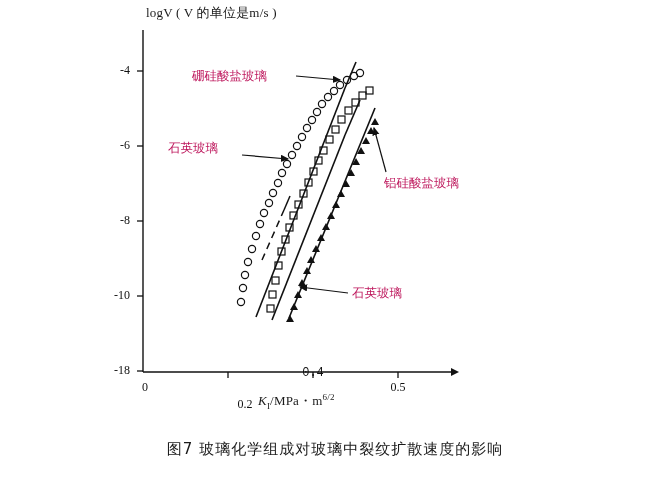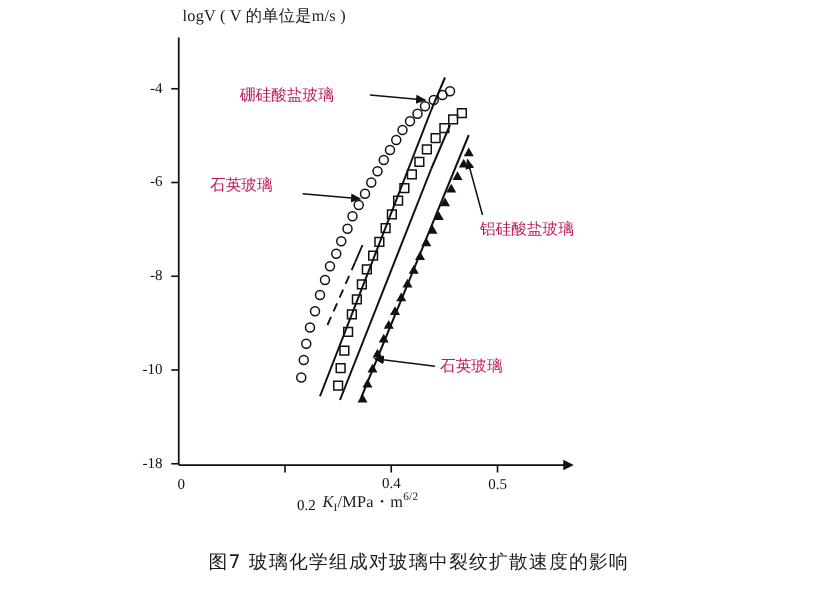--- a/index.html
+++ b/index.html
@@ -215,21 +215,21 @@
   </div>
 
   <div class="tick-label ytick" style="left:104px; top:63px;">-4</div>
   <div class="tick-label ytick" style="left:104px; top:138px;">-6</div>
   <div class="tick-label ytick" style="left:104px; top:213px;">-8</div>
   <div class="tick-label ytick" style="left:104px; top:288px;">-10</div>
   <div class="tick-label ytick" style="left:104px; top:363px;">-18</div>
 
   <div class="tick-label xtick" style="left:132px; top:380px;">0</div>
   <div class="tick-label xtick" style="left:232px; top:380px;margin-top:17px;">0.2</div>
-  <div class="tick-label xtick" style="left:300px; top:379px;">0.4</div>
+  <div class="tick-label xtick" style="left:300px; top:366px;font-family:Liberation Mono, monospace;">0.4</div>
   <div class="tick-label xtick" style="left:385px; top:380px;">0.5</div>
 
   <div class="annot" style="left:192px; top:68px;">硼硅酸盐玻璃</div>
   <div class="annot" style="left:168px; top:140px;">石英玻璃</div>
   <div class="annot" style="left:384px; top:175px;">铝硅酸盐玻璃</div>
   <div class="annot" style="left:352px; top:285px;font-family:Liberation Serif, serif;">石英玻璃</div>
 
   <div id="caption">
     <span class="capnum">图7</span>
     <span>玻璃化学组成对玻璃中裂纹扩散速度的影响</span>

